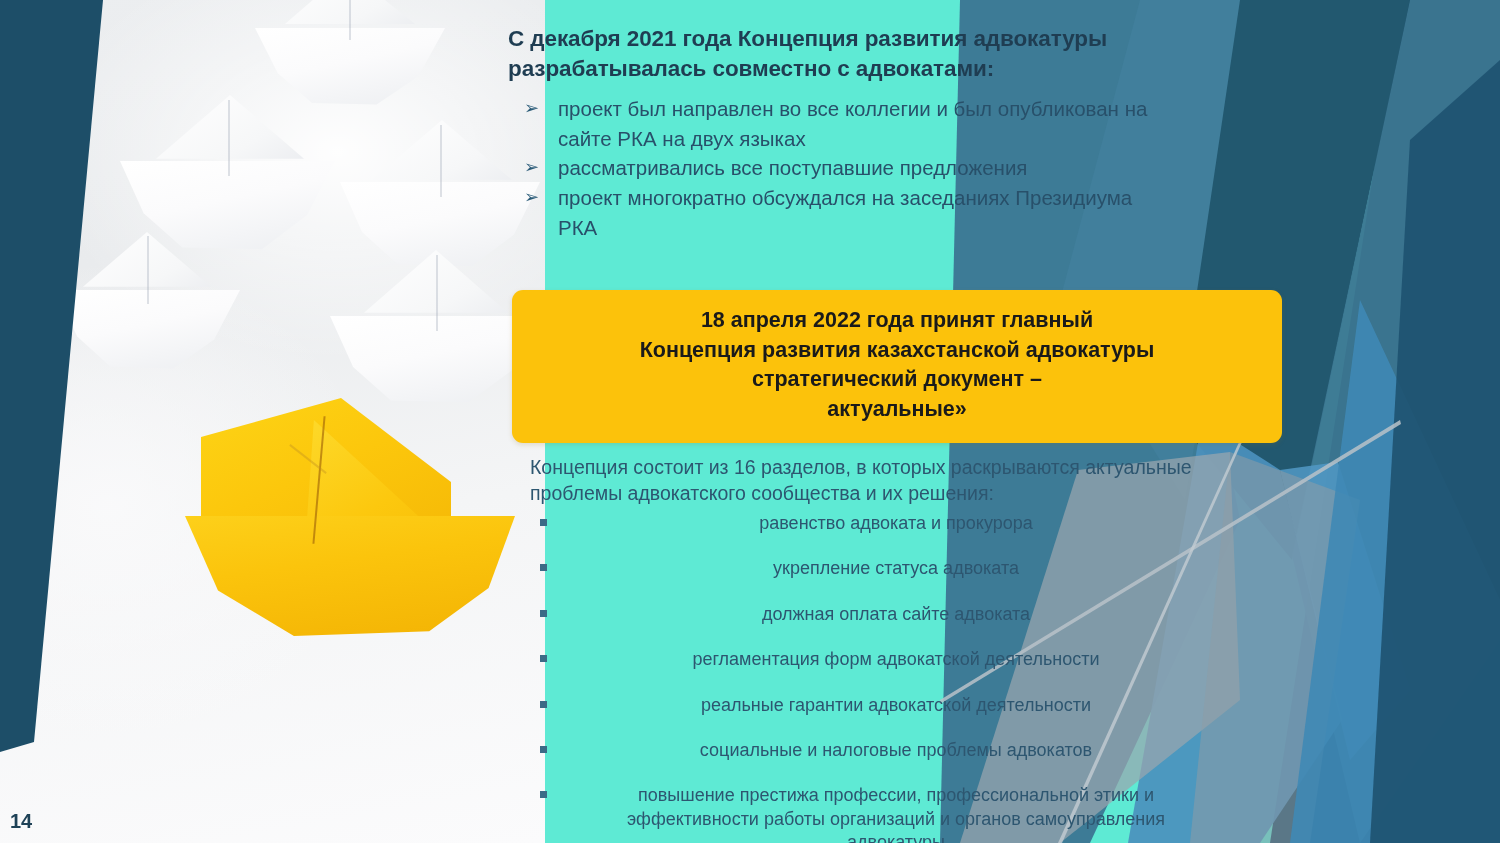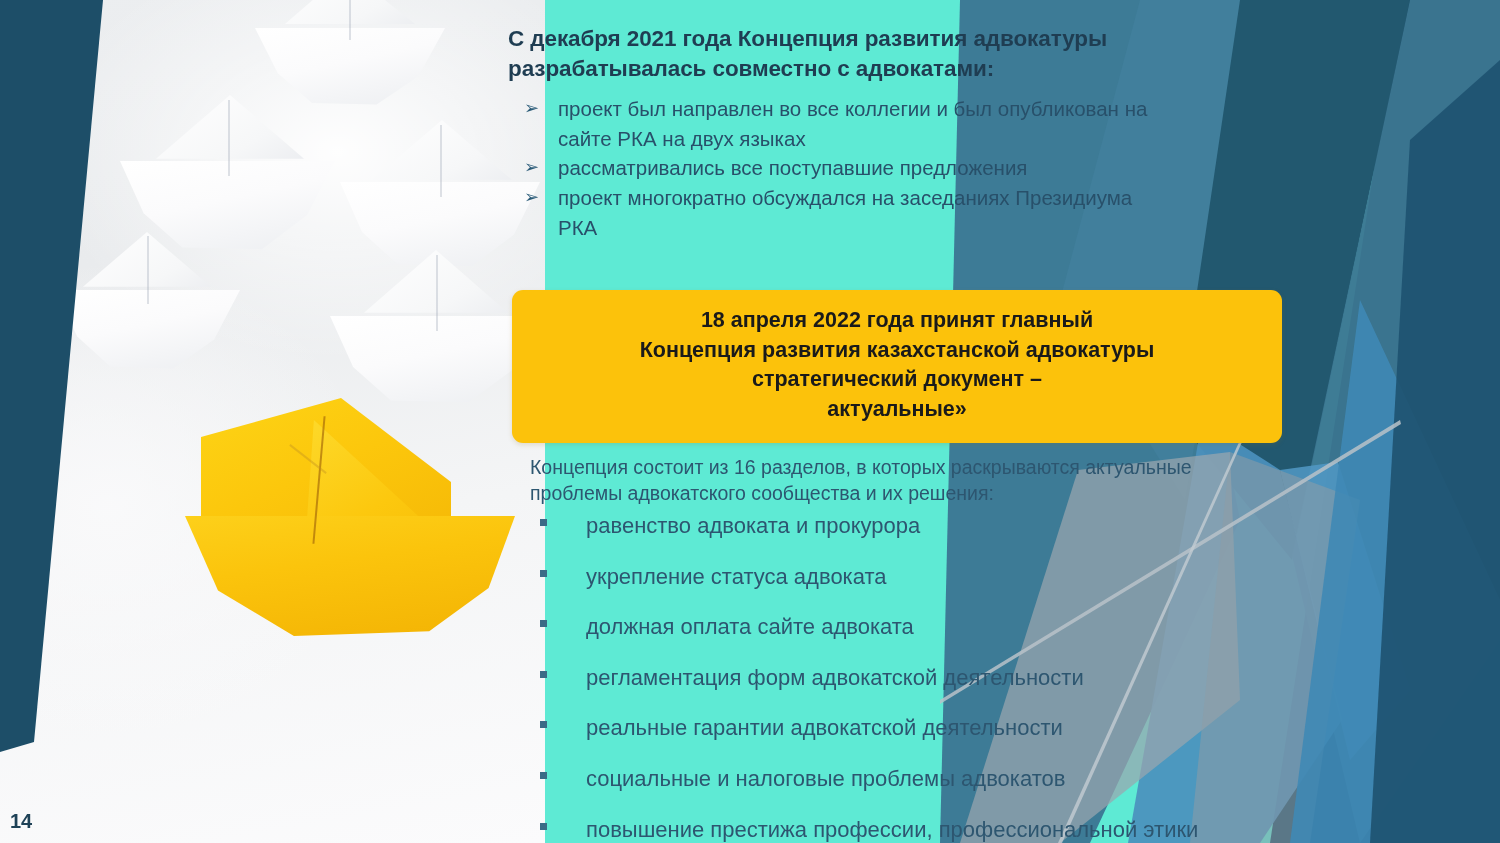--- a/index.html
+++ b/index.html
@@ -168,24 +168,25 @@
   .square-list {
     position: absolute;
     left: 22px; top: 512px;
     width: 676px;
     list-style: none;
     margin: 0; padding: 0;
   }
   .square-list li {
     position: relative;
     padding-left: 56px;
-    font-size: 22px;
+    font-size: 18px;
     line-height: 1.30;
     color: #2d5670;
     margin-bottom: 22px;
+    text-align: center;
   }
   .square-list li .sq {
     position: absolute;
     left: 10px; top: 7px;
     width: 7px; height: 7px;
     background: #3b6b86;
   }
 
   .slide-number {
     position: absolute;

